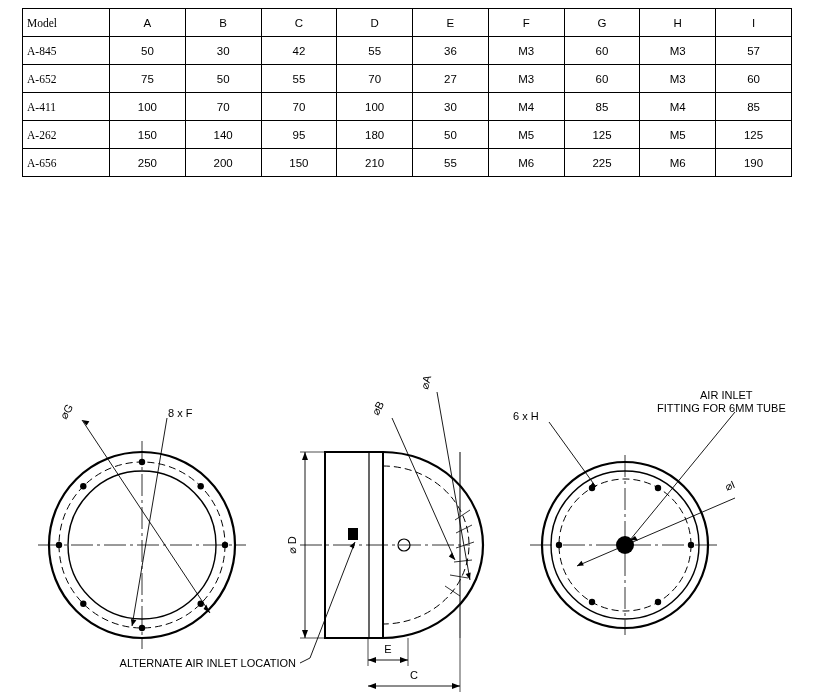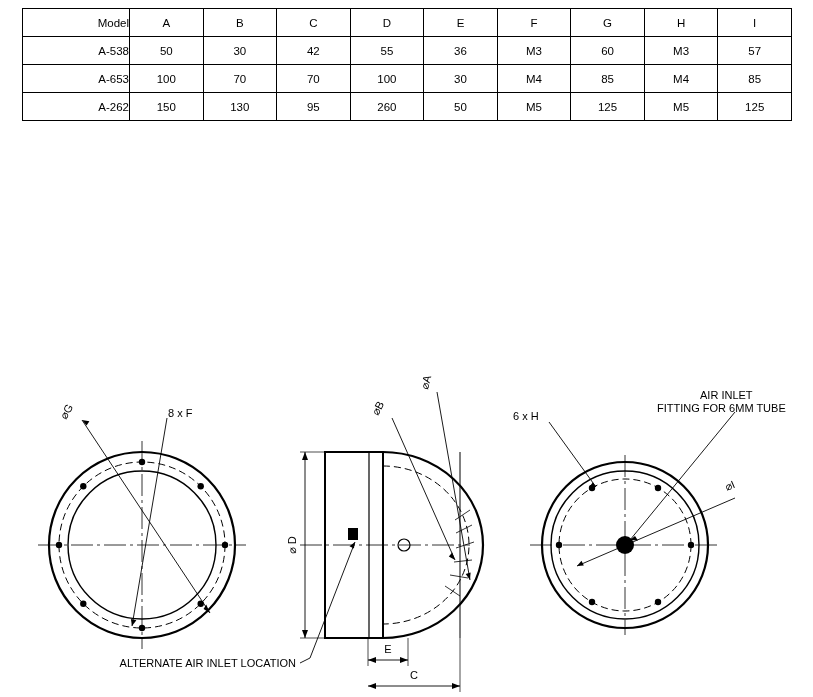--- a/index.html
+++ b/index.html
@@ -32,22 +32,23 @@
     border: 1px solid #000;
     height: 27px;
     text-align: center;
     vertical-align: middle;
     font-size: 11.5px;
     font-weight: normal;
     padding: 0;
   }
   table.spec th:first-child, table.spec td:first-child {
     width: 82px;
-    text-align: right;
-    padding-left: 24px;
+    text-align: left;
+    padding-left: 4px;
+    font-family: Liberation Serif, serif;
   }
 
   
   #drawing {
     position: absolute;
     left: 0;
     top: 370px;
     width: 813px;
     height: 327px;
   }
@@ -74,54 +75,78 @@
         <th>D</th>
         <th>E</th>
         <th>F</th>
         <th>G</th>
         <th>H</th>
         <th>I</th>
       </tr>
     </thead>
     <tbody>
       <tr>
-        <td>A-538</td>
+        <td>A-845</td>
         <td>50</td>
         <td>30</td>
         <td>42</td>
         <td>55</td>
         <td>36</td>
         <td>M3</td>
         <td>60</td>
         <td>M3</td>
         <td>57</td>
       </tr>
       <tr>
-        <td>A-653</td>
+        <td>A-652</td>
+        <td>75</td>
+        <td>50</td>
+        <td>55</td>
+        <td>70</td>
+        <td>27</td>
+        <td>M3</td>
+        <td>60</td>
+        <td>M3</td>
+        <td>60</td>
+      </tr>
+      <tr>
+        <td>A-411</td>
         <td>100</td>
         <td>70</td>
         <td>70</td>
         <td>100</td>
         <td>30</td>
         <td>M4</td>
         <td>85</td>
         <td>M4</td>
         <td>85</td>
       </tr>
       <tr>
         <td>A-262</td>
         <td>150</td>
-        <td>130</td>
+        <td>140</td>
         <td>95</td>
-        <td>260</td>
+        <td>180</td>
         <td>50</td>
         <td>M5</td>
         <td>125</td>
         <td>M5</td>
         <td>125</td>
+      </tr>
+      <tr>
+        <td>A-656</td>
+        <td>250</td>
+        <td>200</td>
+        <td>150</td>
+        <td>210</td>
+        <td>55</td>
+        <td>M6</td>
+        <td>225</td>
+        <td>M6</td>
+        <td>190</td>
       </tr>
     </tbody>
   </table>
 </div>
 
 <div id="drawing">
 <svg width="813" height="327" viewBox="0 0 813 327" xmlns="http://www.w3.org/2000/svg">
 
   <g>
 

